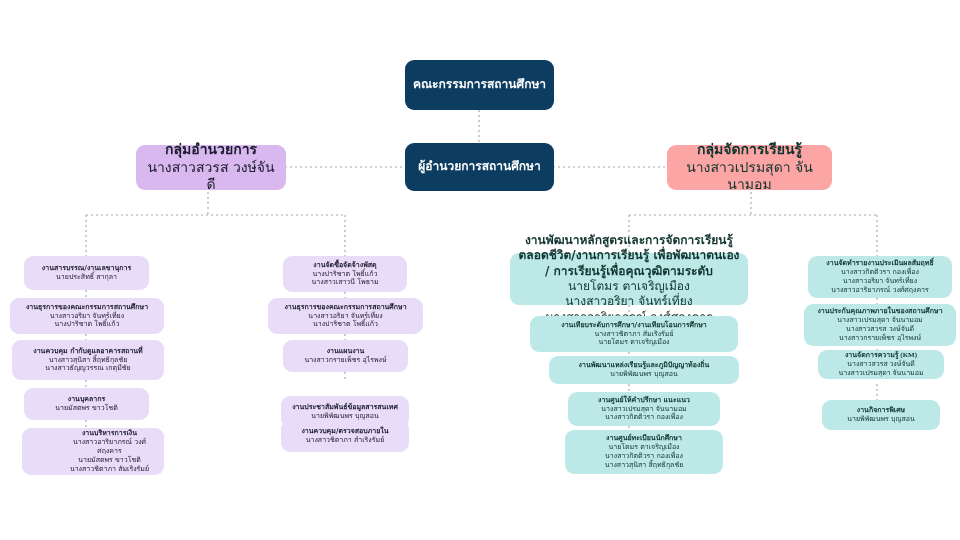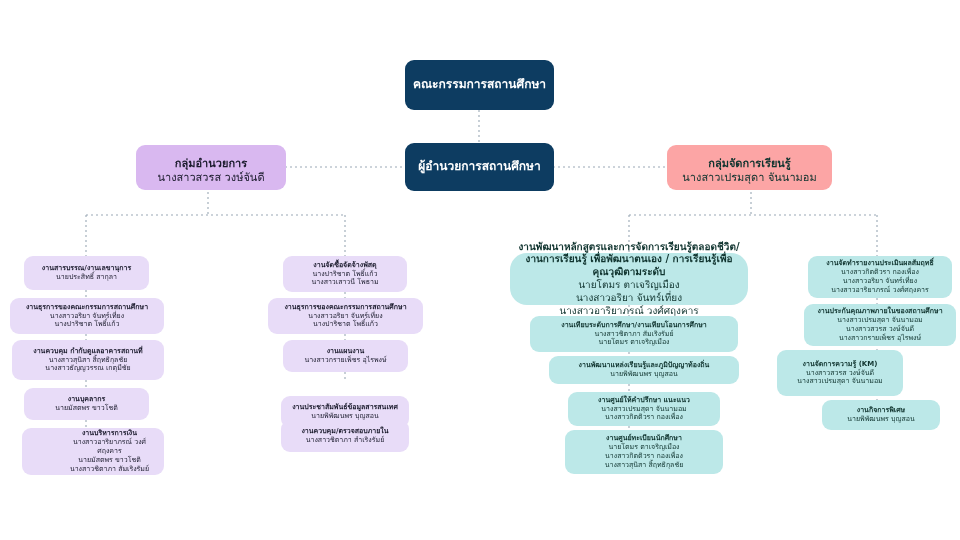--- a/index.html
+++ b/index.html
@@ -65,25 +65,25 @@
     background: #e8dcf8;
     color: #1c1c2e;
   }
   .t-aqua {
     background: #bce8e8;
     color: #10342f;
   }
 
   
   .top-node { font-size: 12px; }
-  .group-node { font-size: 11px; justify-content: flex-end; }
+  .group-node { font-size: 14px; }
   .leaf { font-size: 7px; }
   .leaf .title { font-size: 7px; }
   .leaf .person { font-size: 7px; }
-  .leaf-wide { font-size: 10px; border-radius: 17px; }
+  .leaf-wide { font-size: 12px; }
 </style>
 </head>
 <body>
 
 <div id="chart">
 
   <svg class="connectors" viewBox="0 0 960 540" xmlns="http://www.w3.org/2000/svg">
     <g stroke="#9aa8b5" stroke-width="1.1" stroke-dasharray="2,3" fill="none">
 
       <path d="M479 110 L479 143"></path>
@@ -234,21 +234,21 @@
     <span class="person">นางสาวอาริยาภรณ์ วงศ์ศฤงคาร</span>
   </div>
 
   <div class="node t-aqua leaf" style="left:804px; top:304px; width:152px; height:42px;">
     <span class="title">งานประกันคุณภาพภายในของสถานศึกษา</span>
     <span class="person">นางสาวเปรมสุดา จันนามอม</span>
     <span class="person">นางสาวสวรส วงษ์จันดี</span>
     <span class="person">นางสาวกรายเพ็ชร อุไรพงษ์</span>
   </div>
 
-  <div class="node t-aqua leaf" style="left:777px; top:350px; width:126px; height:46px;">
+  <div class="node t-aqua leaf" style="left:818px; top:350px; width:126px; height:29px;font-family:Liberation Serif, serif;">
     <span class="title">งานจัดการความรู้ (KM)</span>
     <span class="person">นางสาวสวรส วงษ์จันดี</span>
     <span class="person">นางสาวเปรมสุดา จันนามอม</span>
   </div>
 
   <div class="node t-aqua leaf" style="left:822px; top:400px; width:118px; height:30px;">
     <span class="title">งานกิจการพิเศษ</span>
     <span class="person">นายพิพัฒนพร บุญสอน</span>
   </div>
 

